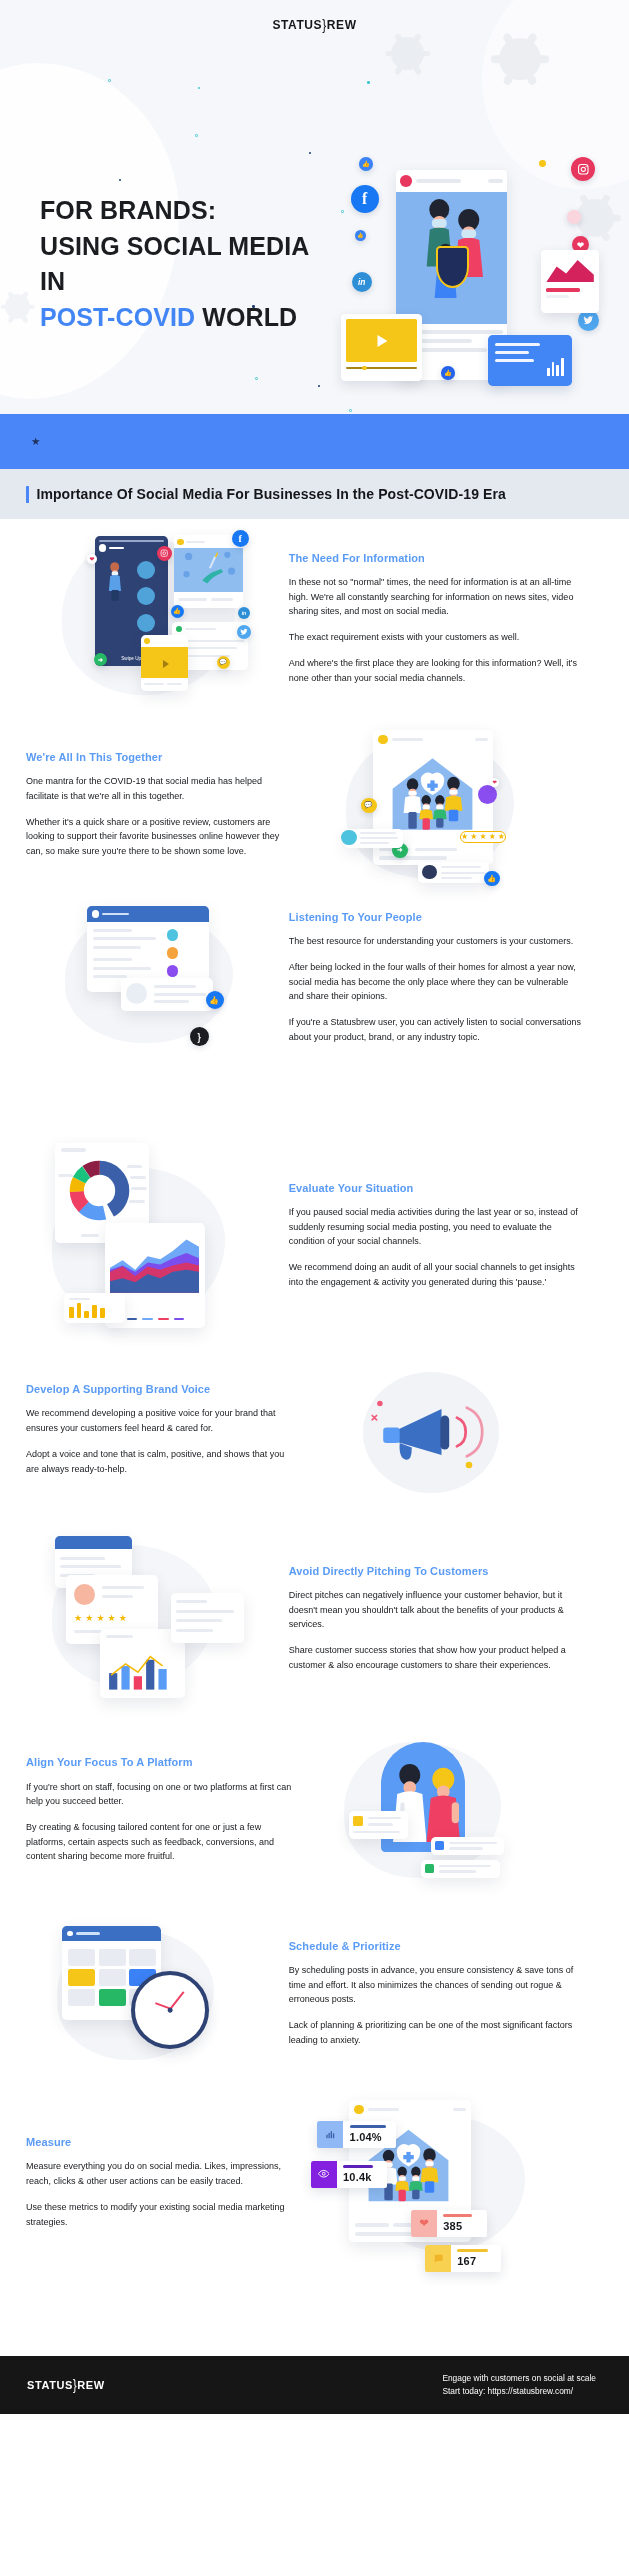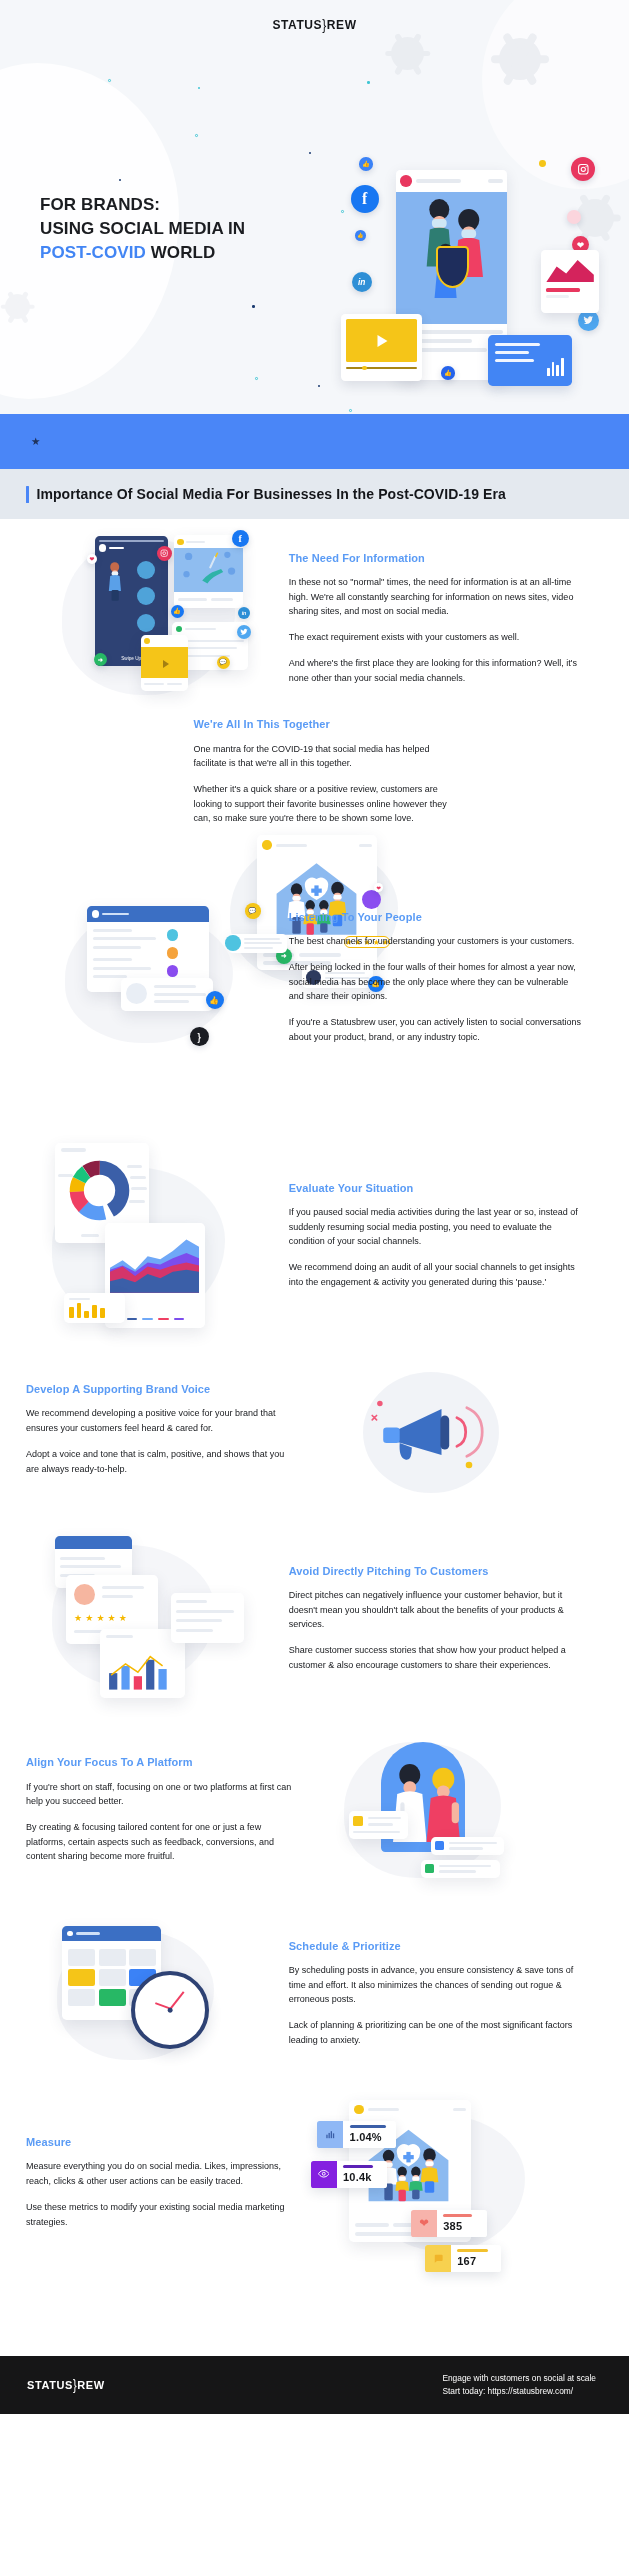--- a/index.html
+++ b/index.html
@@ -42,21 +42,21 @@
     color: #15171a;
     font-family: "Liberation Sans", sans-serif;
   }
   .logo-top .brace { color: #15171a; font-weight: 400; display:inline-block; transform: scaleY(1.25); }
 
   .hero-title {
     position: absolute;
     left: 40px;
     top: 193px;
     width: 294px;
-    font-size: 17px;
+    font-size: 25px;
     line-height: 1.42;
     font-weight: 700;
     color: #1b1d21;
     letter-spacing: 0.1px;
   }
   .hero-title .hl { color: #4285f4; }
 
   
   .virus {
     position: absolute;
@@ -417,21 +417,21 @@
       </div>
     </div>
     <div class="col-txt">
       <div class="sub-h">The Need For Information</div>
       <div class="p">In these not so "normal" times, the need for information is at an all-time high. We're all constantly searching for information on news sites, video sharing sites, and most on social media.</div>
       <div class="p">The exact requirement exists with your customers as well.</div>
       <div class="p">And where's the first place they are looking for this information? Well, it's none other than your social media channels.</div>
     </div>
   </div>
 
-  <div class="row rev" style="height:173px;flex-direction:column;">
+  <div class="row rev" style="height:173px;">
     <div class="col-txt">
       <div class="sub-h">We're All In This Together</div>
       <div class="p">One mantra for the COVID-19 that social media has helped facilitate is that we're all in this together.</div>
       <div class="p">Whether it's a quick share or a positive review, customers are looking to support their favorite businesses online however they can, so make sure you're there to be shown some love.</div>
     </div>
     <div class="col-ill">
       <div class="ill" style="width:231px;height:168px;">
         <div class="bgblob" style="left:31px;top:15.7px;width:168px;height:142px;opacity:.7;"></div>
         <div class="card-w" style="left:58px;top:9.4px;width:120px;height:135px;">
           <div style="position:absolute;left:5.2px;top:5.2px;width:9.4px;height:9.4px;border-radius:50%;background:#f5c518;"></div>
@@ -524,21 +524,21 @@
           <div class="gline" style="position:absolute;left:33px;top:22px;width:35px;height:3.1px;"></div>
         </div>
         <div class="pill-badge" style="left:169px;top:92px;width:18px;height:18px;background:#1877f2;font-size:7.9px;">👍</div>
         <div class="pill-badge" style="left:153px;top:128px;width:19px;height:19px;background:#1b1d23;">
           <span style="display:inline-block;transform:scaleY(1.3);color:#fff;">}</span>
         </div>
       </div>
     </div>
     <div class="col-txt">
       <div class="sub-h">Listening To Your People</div>
-      <div class="p">The best channels for understanding your customers is your customers.</div>
+      <div class="p">The best resource for understanding your customers is your customers.</div>
       <div class="p">After being locked in the four walls of their homes for almost a year now, social media has become the only place where they can be vulnerable and share their opinions.</div>
       <div class="p">If you're a Statusbrew user, you can actively listen to social conversations about your product, brand, or any industry topic.</div>
     </div>
   </div>
 
   <div style="height:64px;"></div>
 
 
   <div class="row" style="height:215px;padding-left:15.7px;">
     <div class="col-ill">

